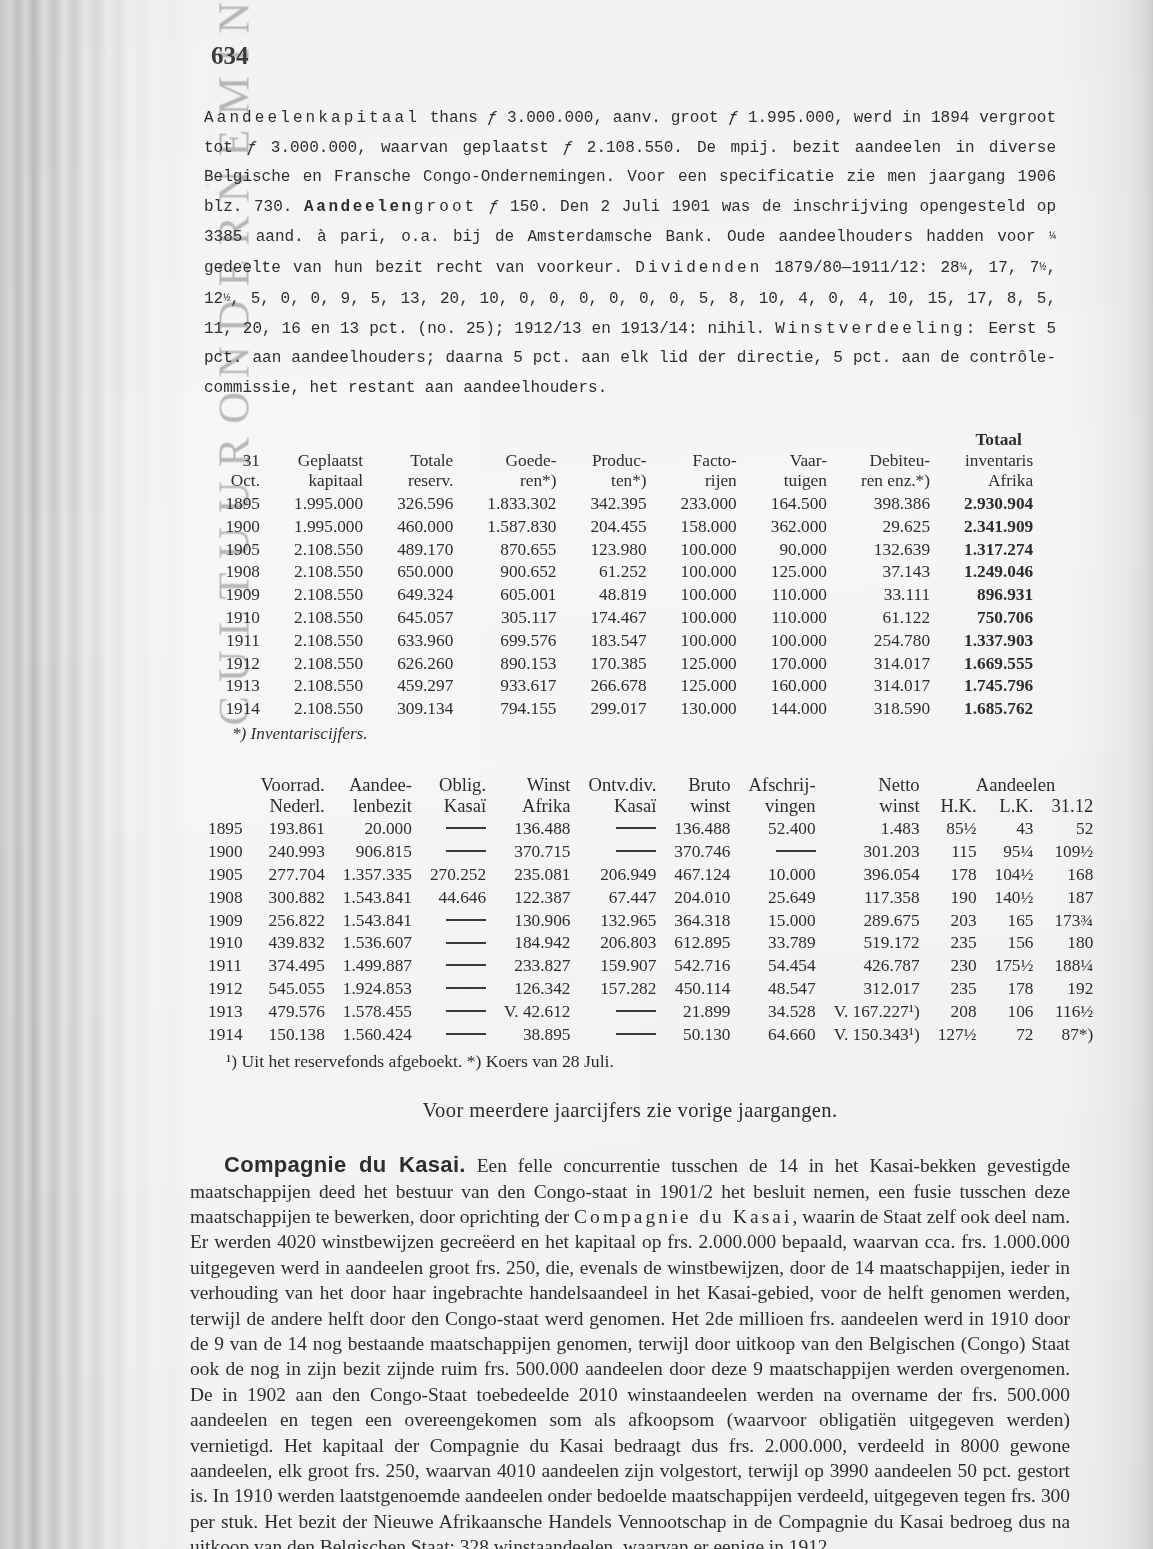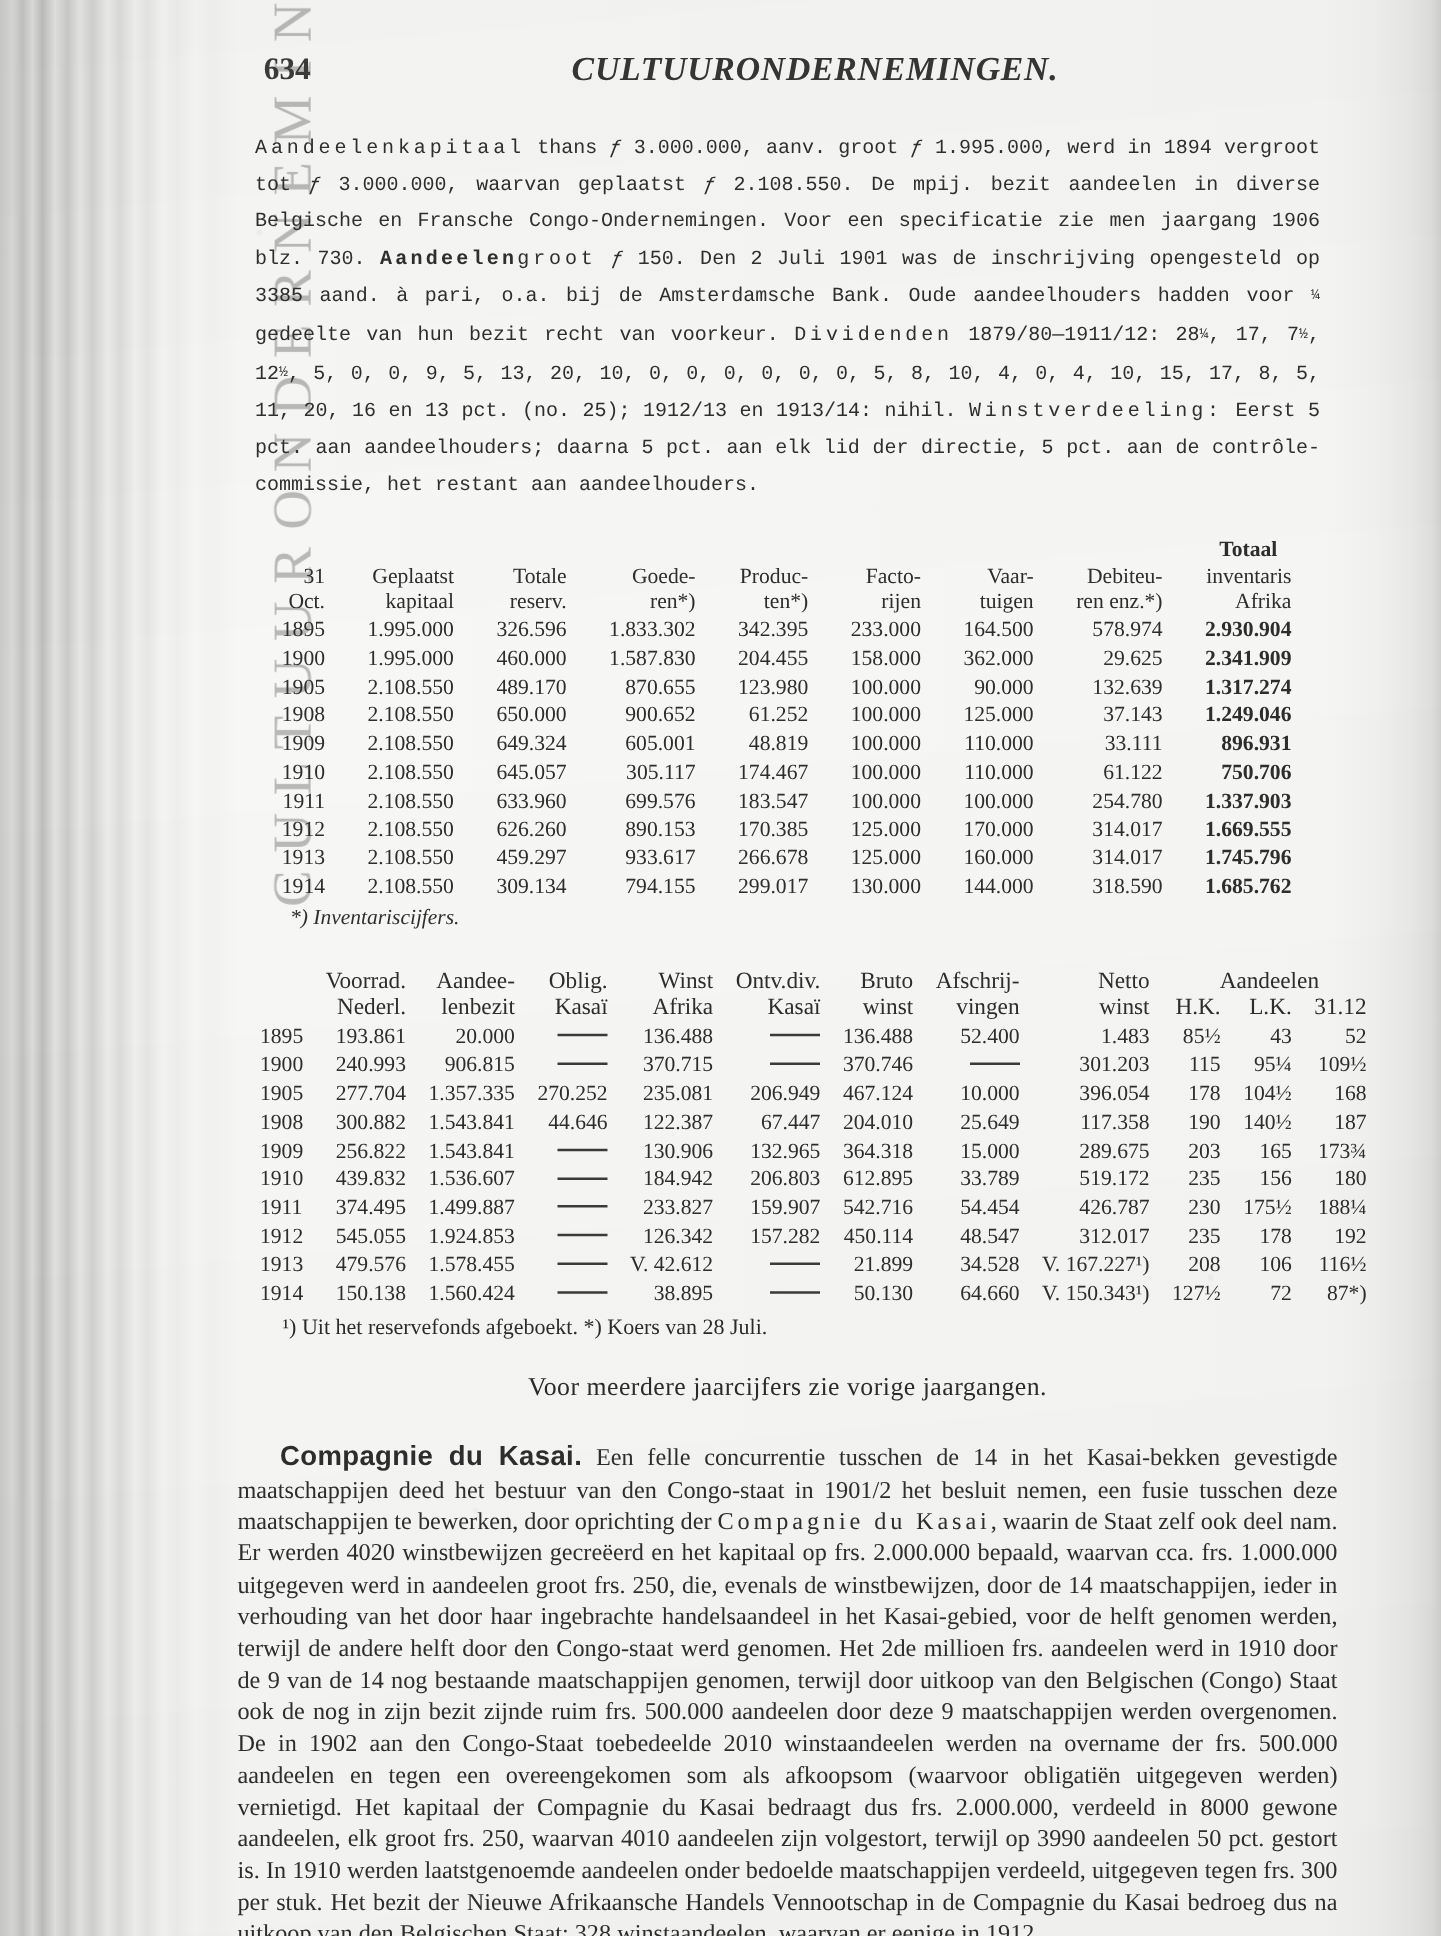--- a/index.html
+++ b/index.html
@@ -171,21 +171,20 @@
 <body>
 
 <div class="page">
   <div class="grain"></div>
   <div class="bleed">CULTUURONDERNEMINGEN</div>
 
   <div class="content">
 
     <div class="hdr">
       <div class="folio">634</div>
-      <div class="runhead">CULTUURONDERNEMINGEN.</div>
     </div>
 
     <p class="para lead"><span class="sp">Aandeelenkapitaal</span><span> thans </span><span class="guil">ƒ</span><span> 3.000.000, aanv. groot </span><span class="guil">ƒ</span><span> 1.995.000, werd in 1894 vergroot tot </span><span class="guil">ƒ</span><span> 3.000.000, waarvan geplaatst </span><span class="guil">ƒ</span><span> 2.108.550. De mpij. bezit aandeelen in diverse Belgische en Fransche Congo-Ondernemingen. Voor een specificatie zie men jaargang 1906 blz. 730. </span><span class="spb">Aandeelen</span><span class="sp">groot</span> <span class="guil">ƒ</span><span> 150.  Den 2 Juli 1901 was de inschrijving opengesteld op 3385 aand. à pari, o.a. bij de Amsterdamsche Bank.  Oude aandeelhouders hadden voor </span><span class="frac">¼</span><span> gedeelte van hun bezit recht van voorkeur. </span><span class="sp">Dividenden</span><span> 1879/80—1911/12: 28</span><span class="frac">¼</span><span>, 17, 7</span><span class="frac">½</span><span>, 12</span><span class="frac">½</span><span>, 5, 0, 0, 9, 5, 13, 20, 10, 0, 0, 0, 0, 0, 0, 5, 8, 10, 4, 0, 4, 10, 15, 17, 8, 5, 11, 20, 16 en 13 pct. (no. 25); 1912/13 en 1913/14: nihil. </span><span class="sp">Winstverdeeling:</span><span> Eerst 5 pct. aan aandeelhouders; daarna 5 pct. aan elk lid der directie, 5 pct. aan de contrôle-commissie, het restant aan aandeelhouders.</span></p>
 
     <table class="tbl1">
       <thead>
         <tr class="toprow">
           <td class="c0"></td>
           <td class="cc"></td>
           <td class="cc"></td>
@@ -221,21 +220,21 @@
       </thead>
       <tbody id="tbl1body">
           <tr>
             <td class="c0">1895</td>
             <td class="cc">1.995.000</td>
             <td class="cc">326.596</td>
             <td class="cc">1.833.302</td>
             <td class="cc">342.395</td>
             <td class="cc">233.000</td>
             <td class="cc">164.500</td>
-            <td class="cc">578.974</td>
+            <td class="cc">398.386</td>
             <td class="cc totcol">2.930.904</td>
           </tr>
           <tr>
             <td class="c0">1900</td>
             <td class="cc">1.995.000</td>
             <td class="cc">460.000</td>
             <td class="cc">1.587.830</td>
             <td class="cc">204.455</td>
             <td class="cc">158.000</td>
             <td class="cc">362.000</td>

